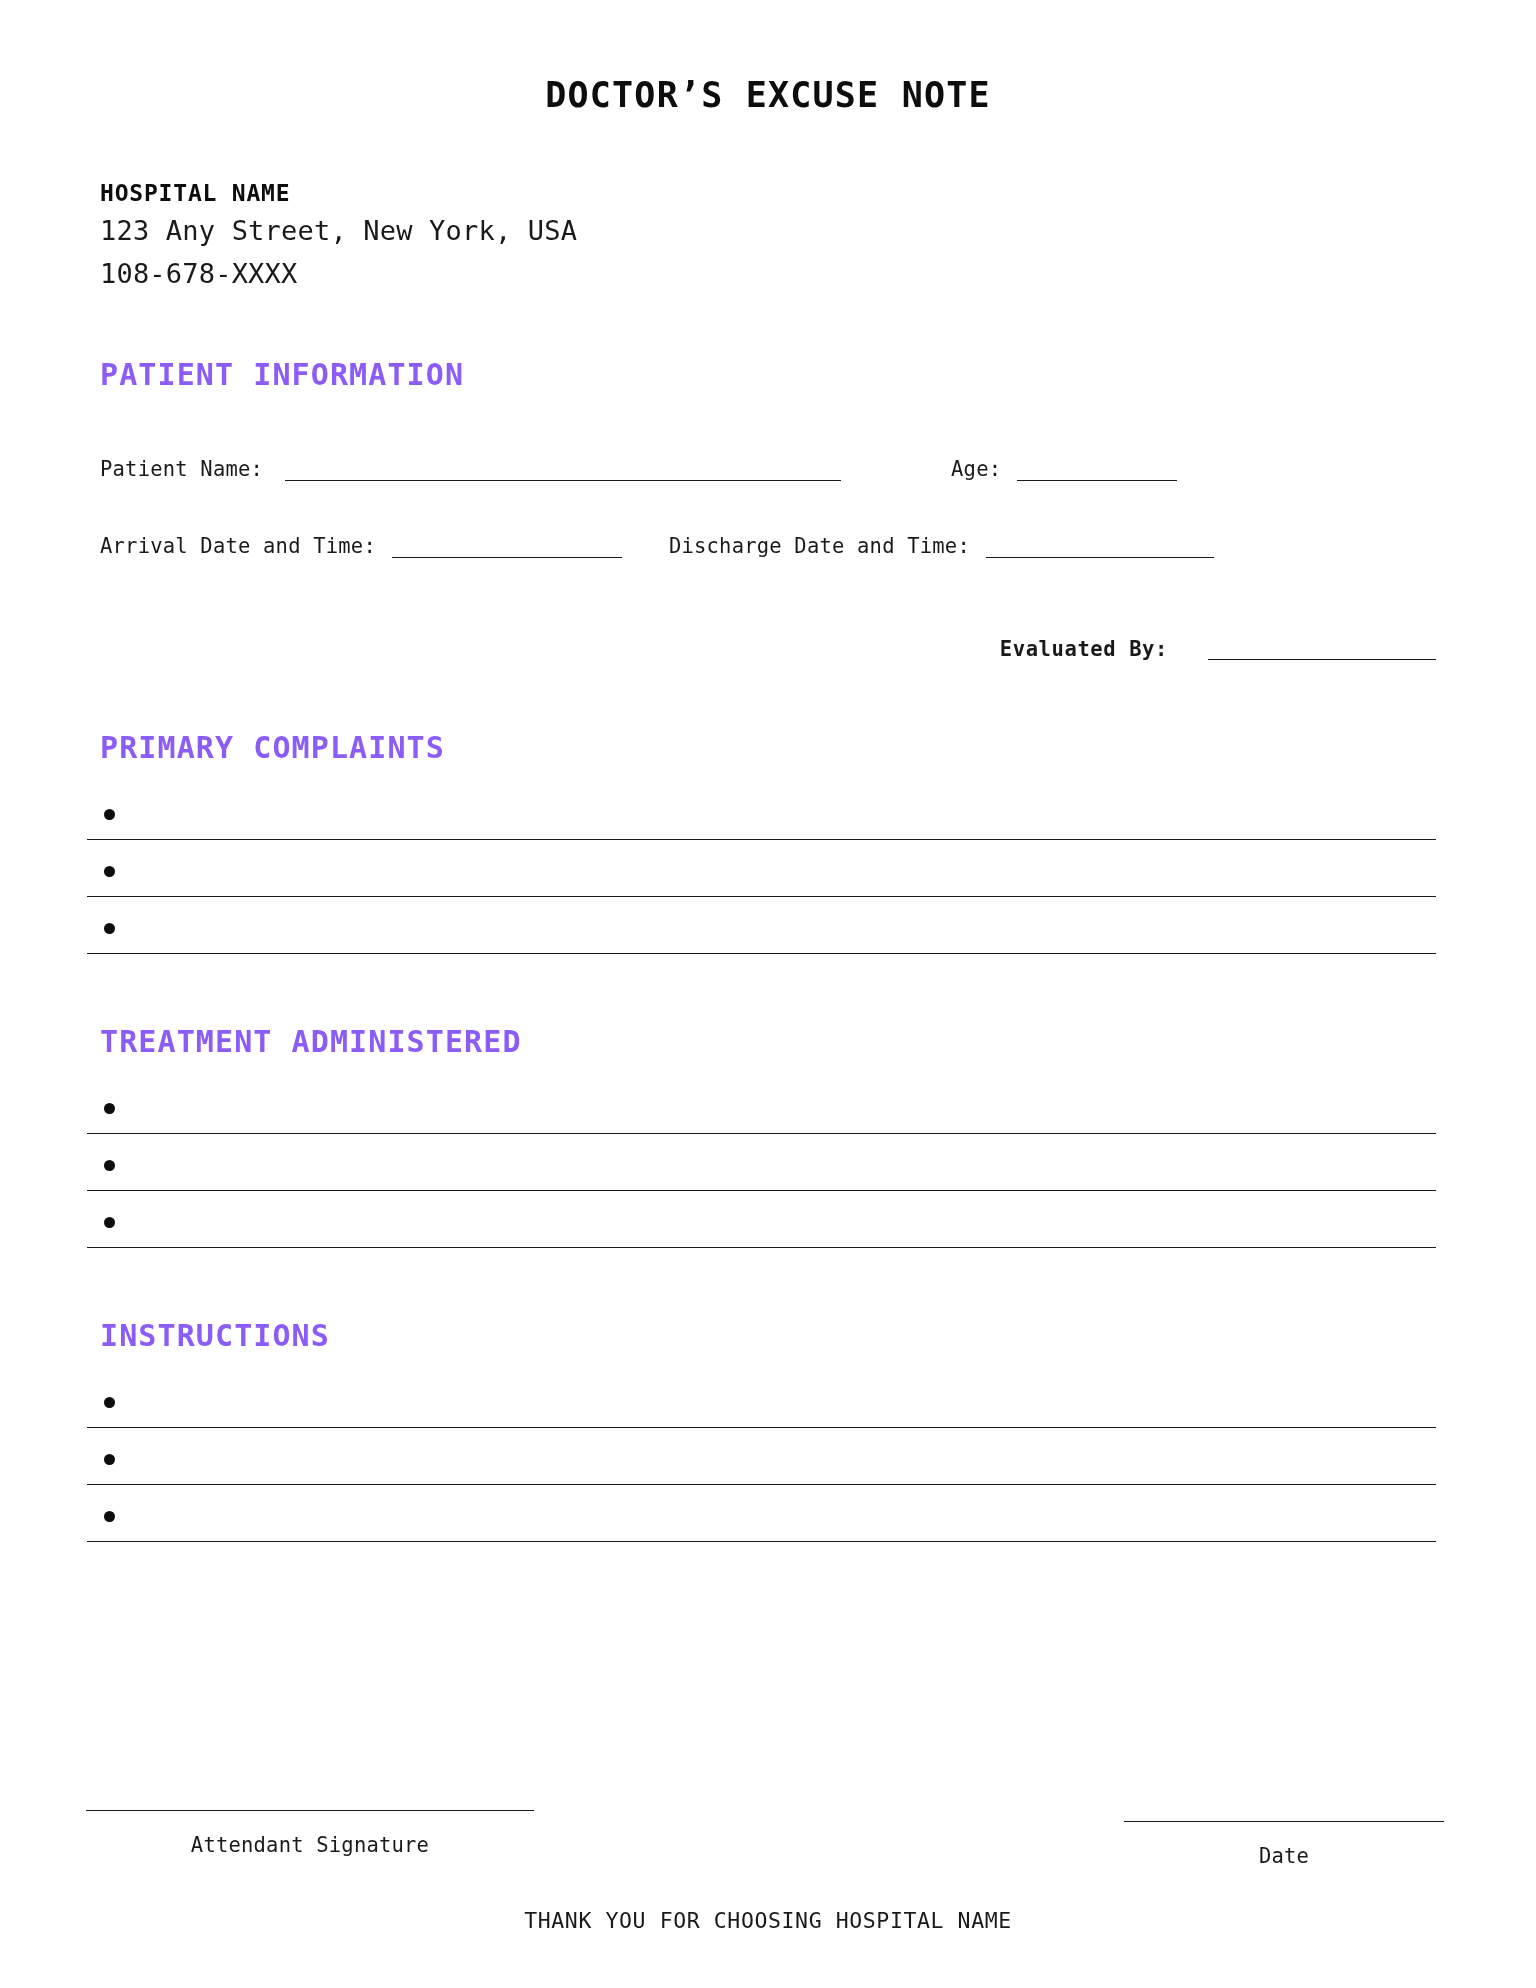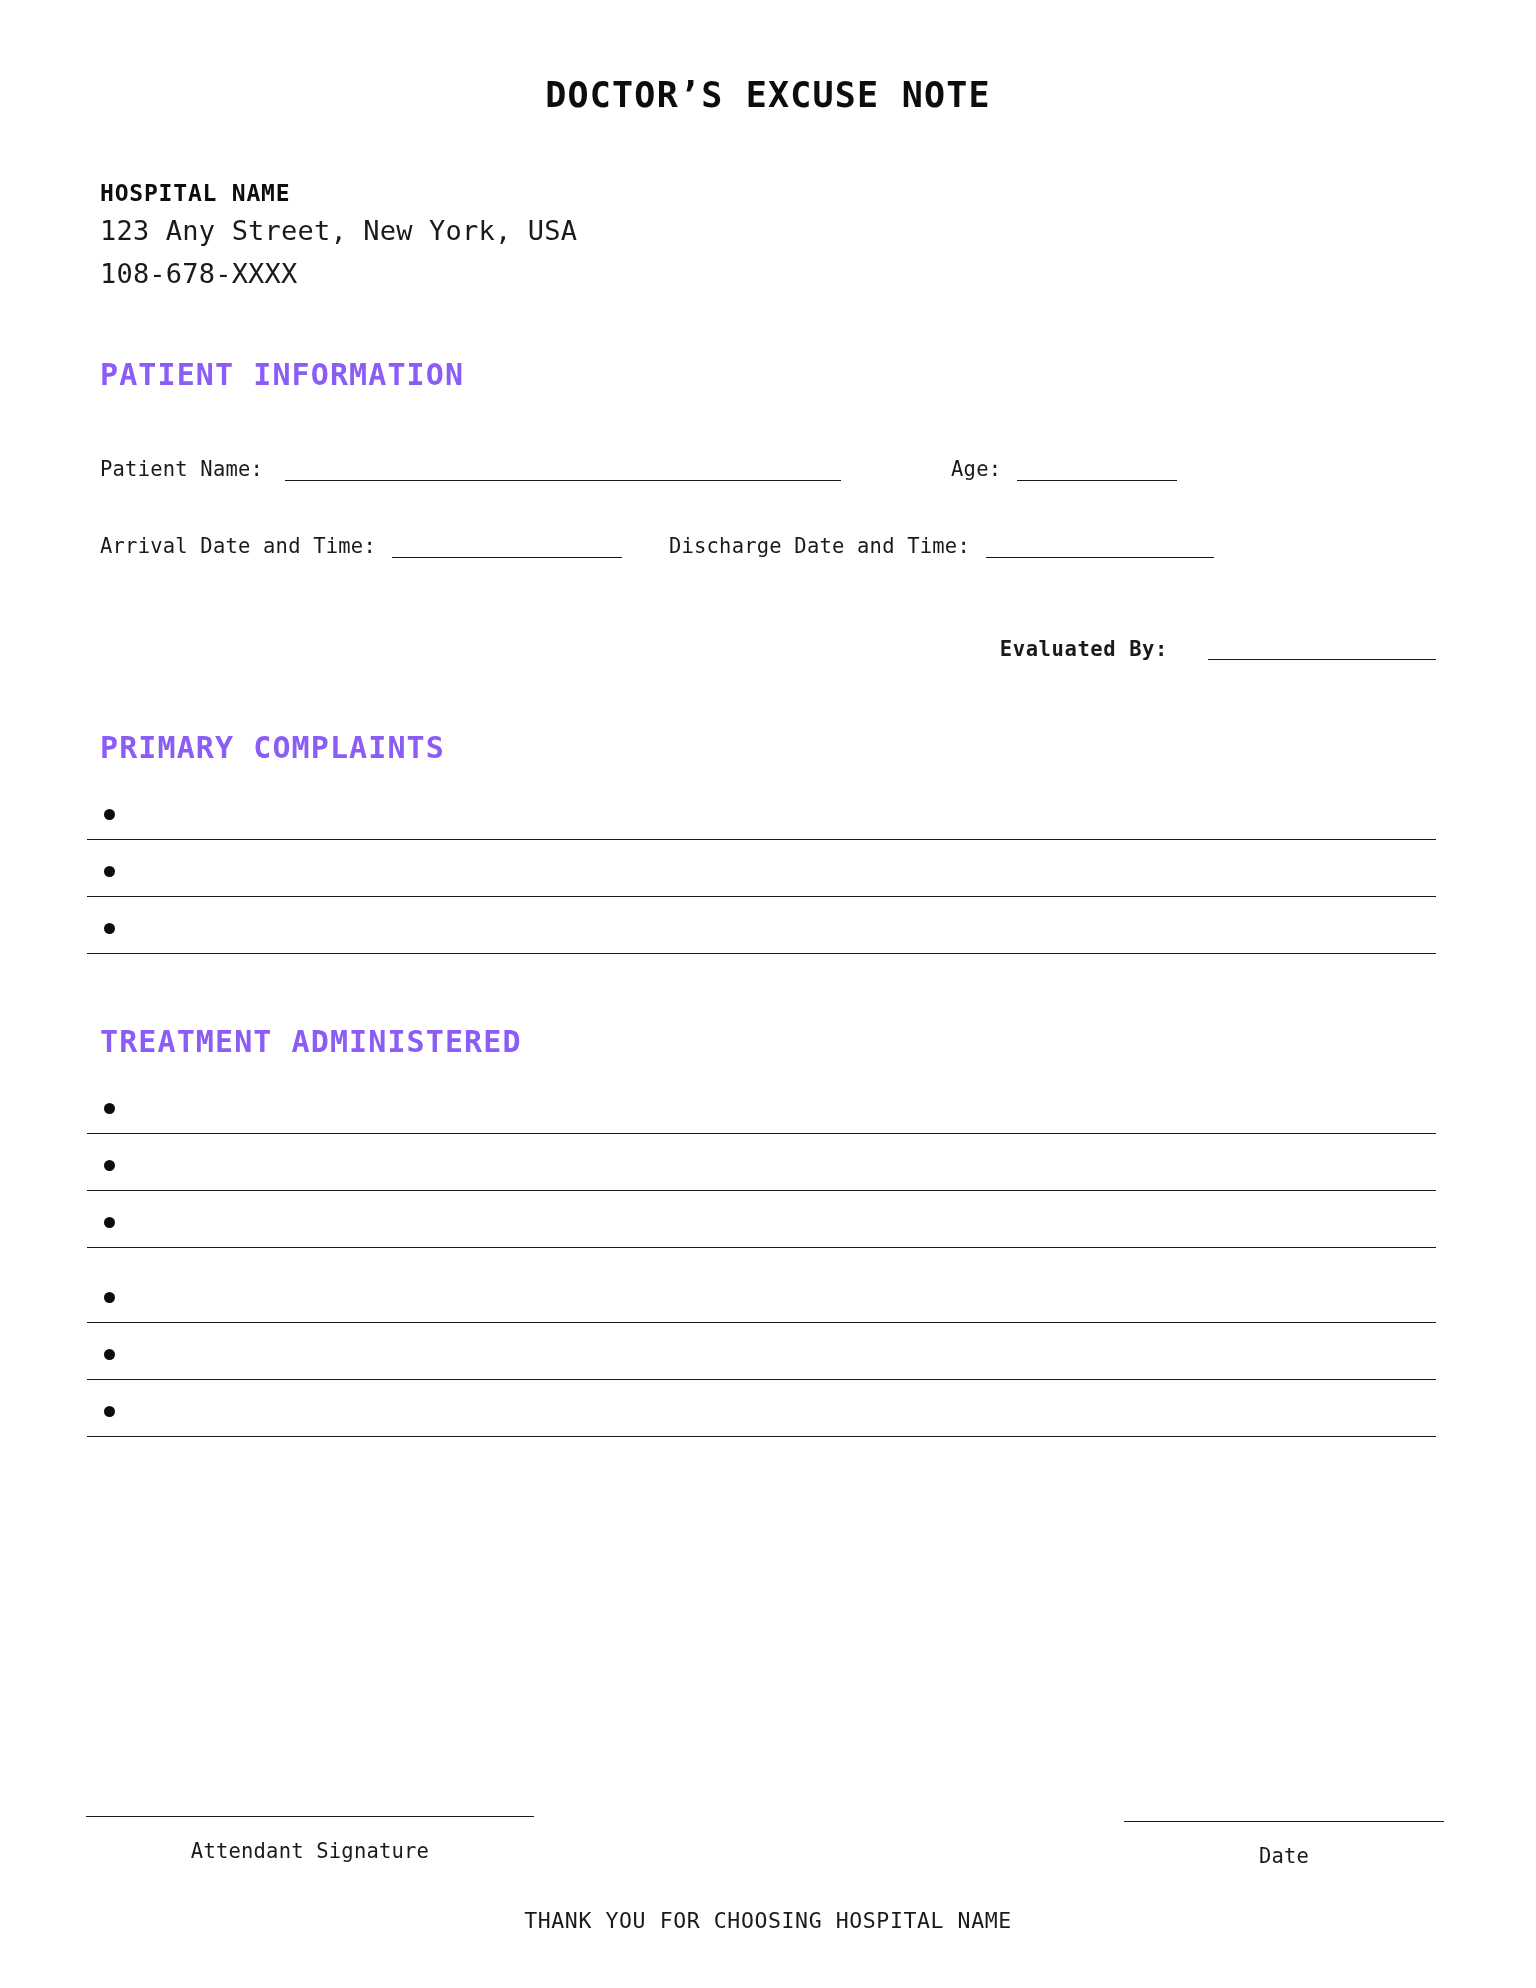--- a/index.html
+++ b/index.html
@@ -127,21 +127,20 @@
   }
 
   
   .signature-area {
     position: absolute;
     left: 100px;
     right: 100px;
     top: 1810px;
     display: flex;
     justify-content: space-between;
-    align-items: center;
   }
   .sig-block { text-align: center; }
   .sig-block.attendant { width: 448px; margin-left: -14px; }
   .sig-block.date      { width: 320px; margin-right: -8px; margin-top: 11px; }
   .sig-rule {
     border-top: 1.8px solid #1a1a1a;
     height: 0;
   }
   .sig-caption {
     margin-top: 22px;
@@ -225,20 +224,21 @@
     <div class="bullet-line">
       <span class="bullet-dot"></span>
       <span></span>
     </div>
     <div class="bullet-line">
       <span class="bullet-dot"></span>
       <span></span>
     </div>
   </div>
 
+  <div class="section-heading" id="instructions-heading">INSTRUCTIONS</div>
 
   <div class="bullet-list">
     <div class="bullet-line">
       <span class="bullet-dot"></span>
       <span></span>
     </div>
     <div class="bullet-line">
       <span class="bullet-dot"></span>
       <span></span>
     </div>

